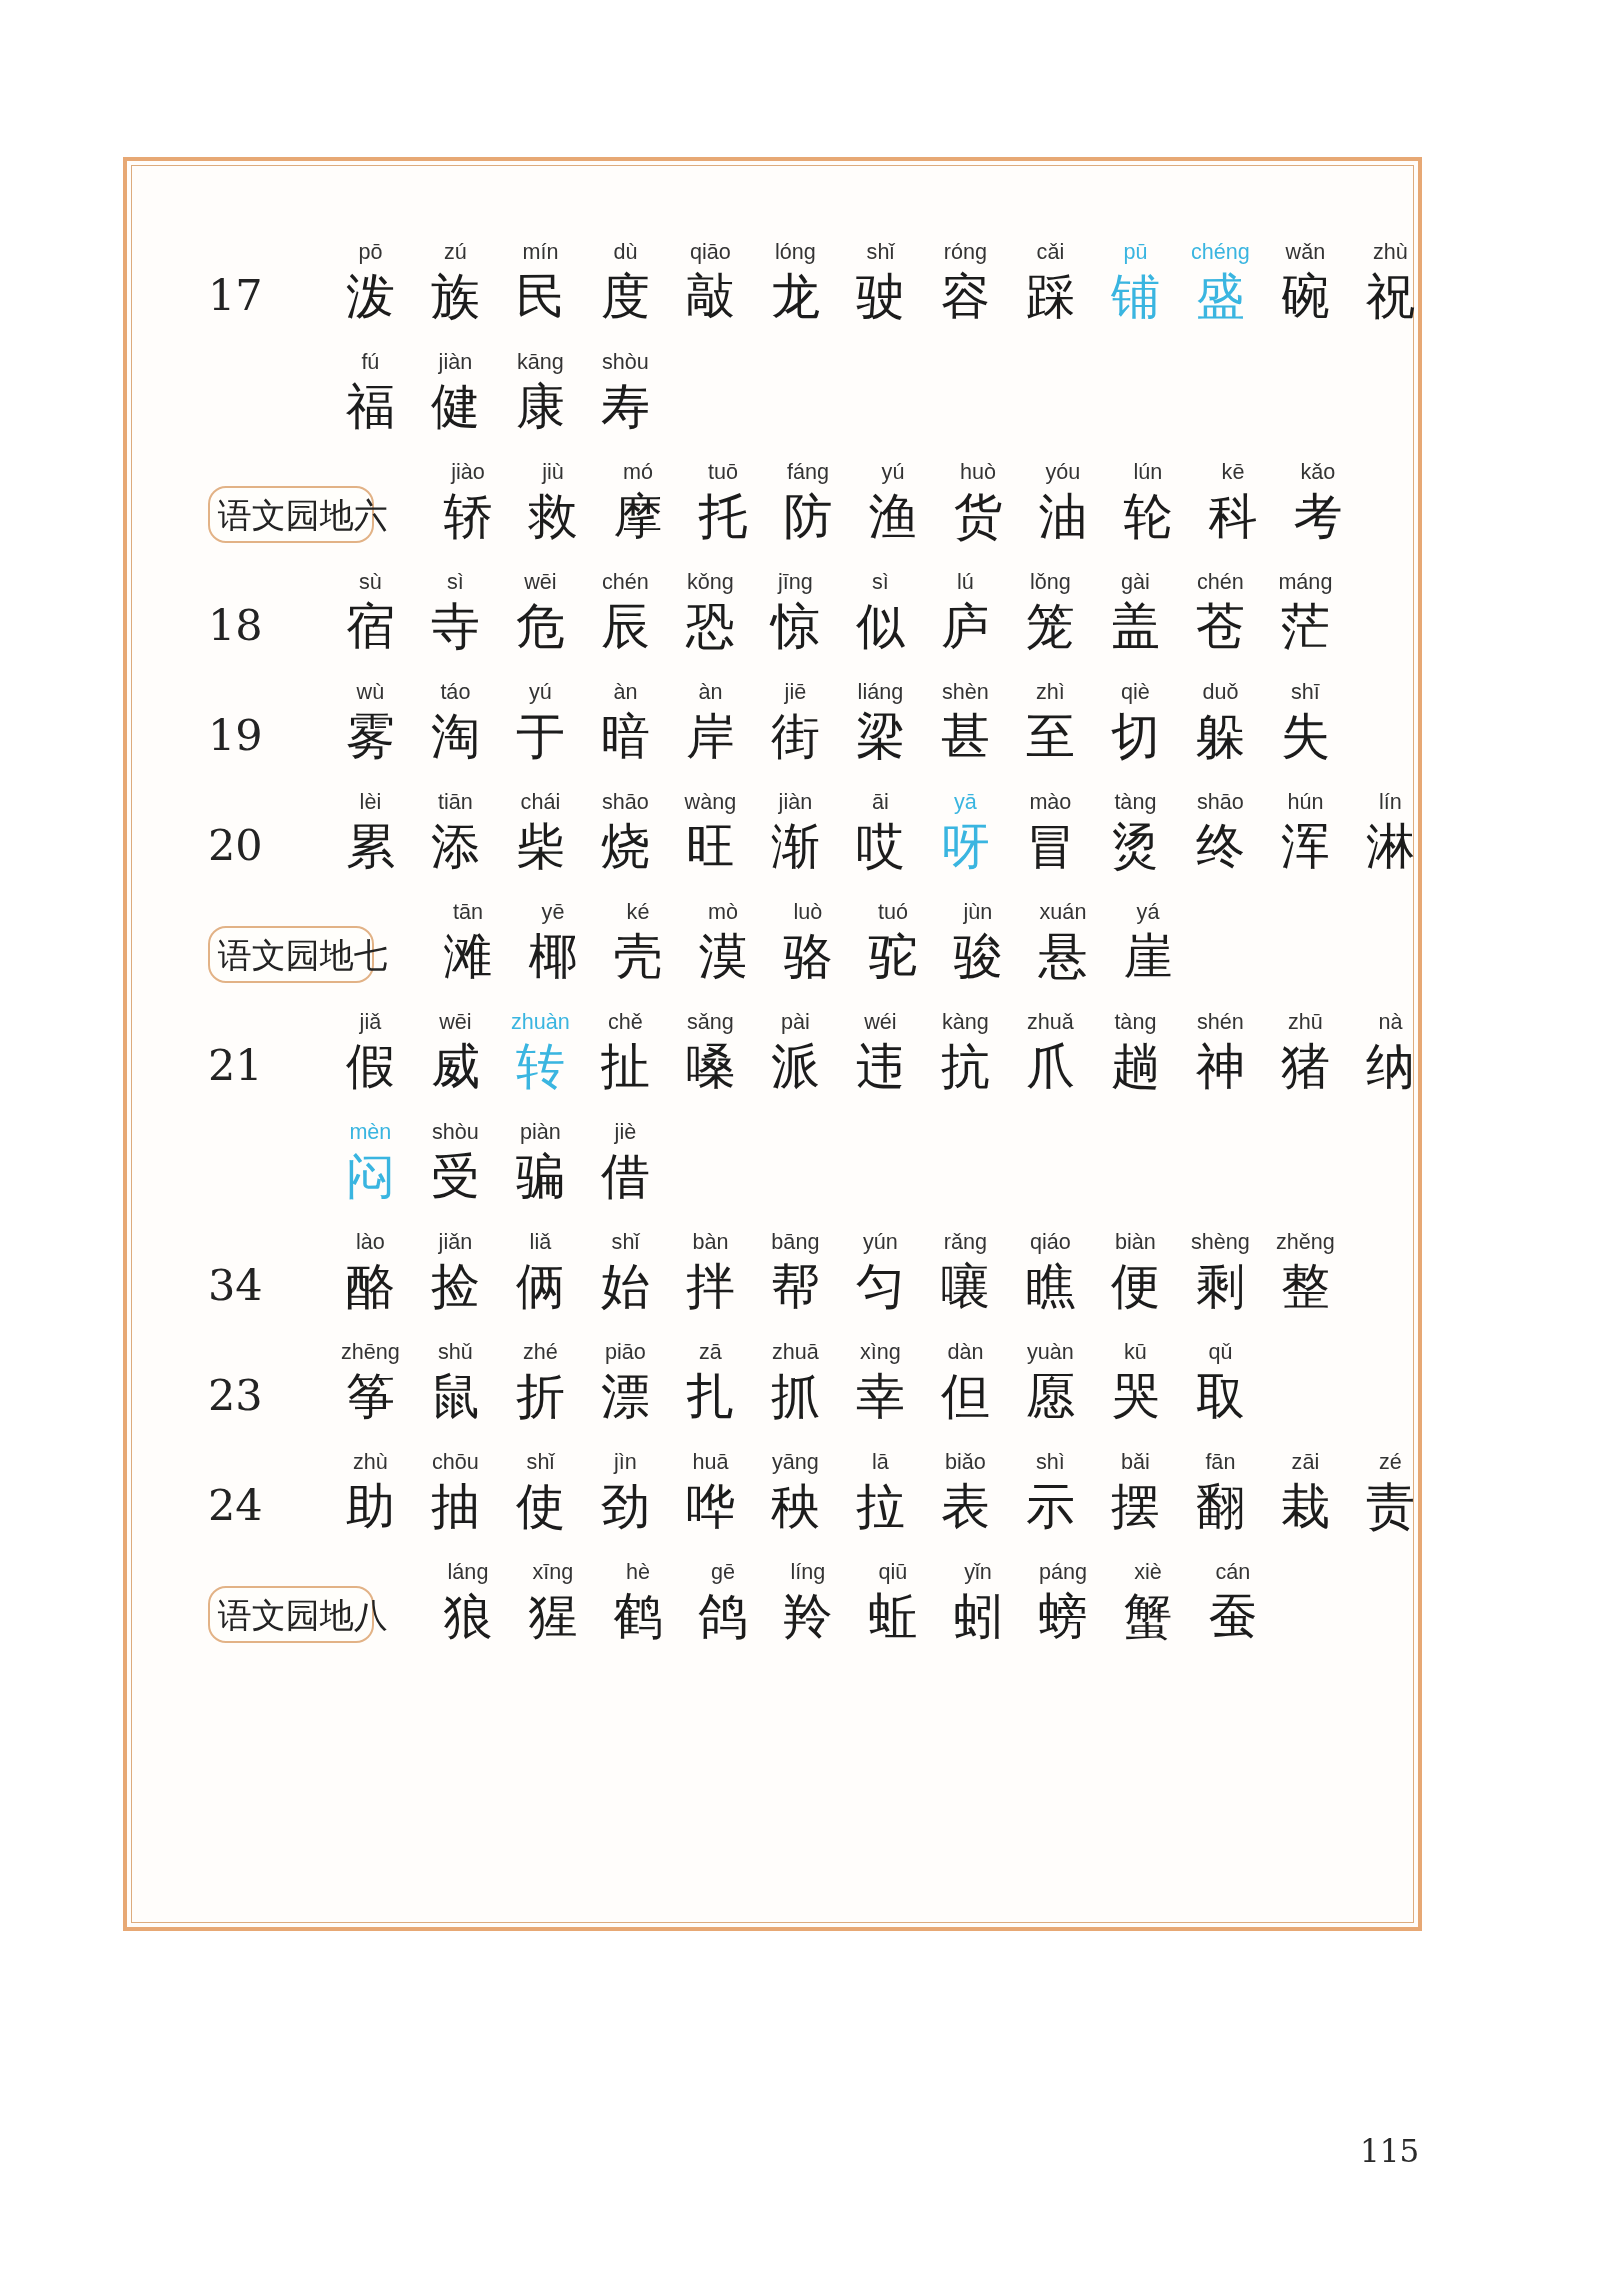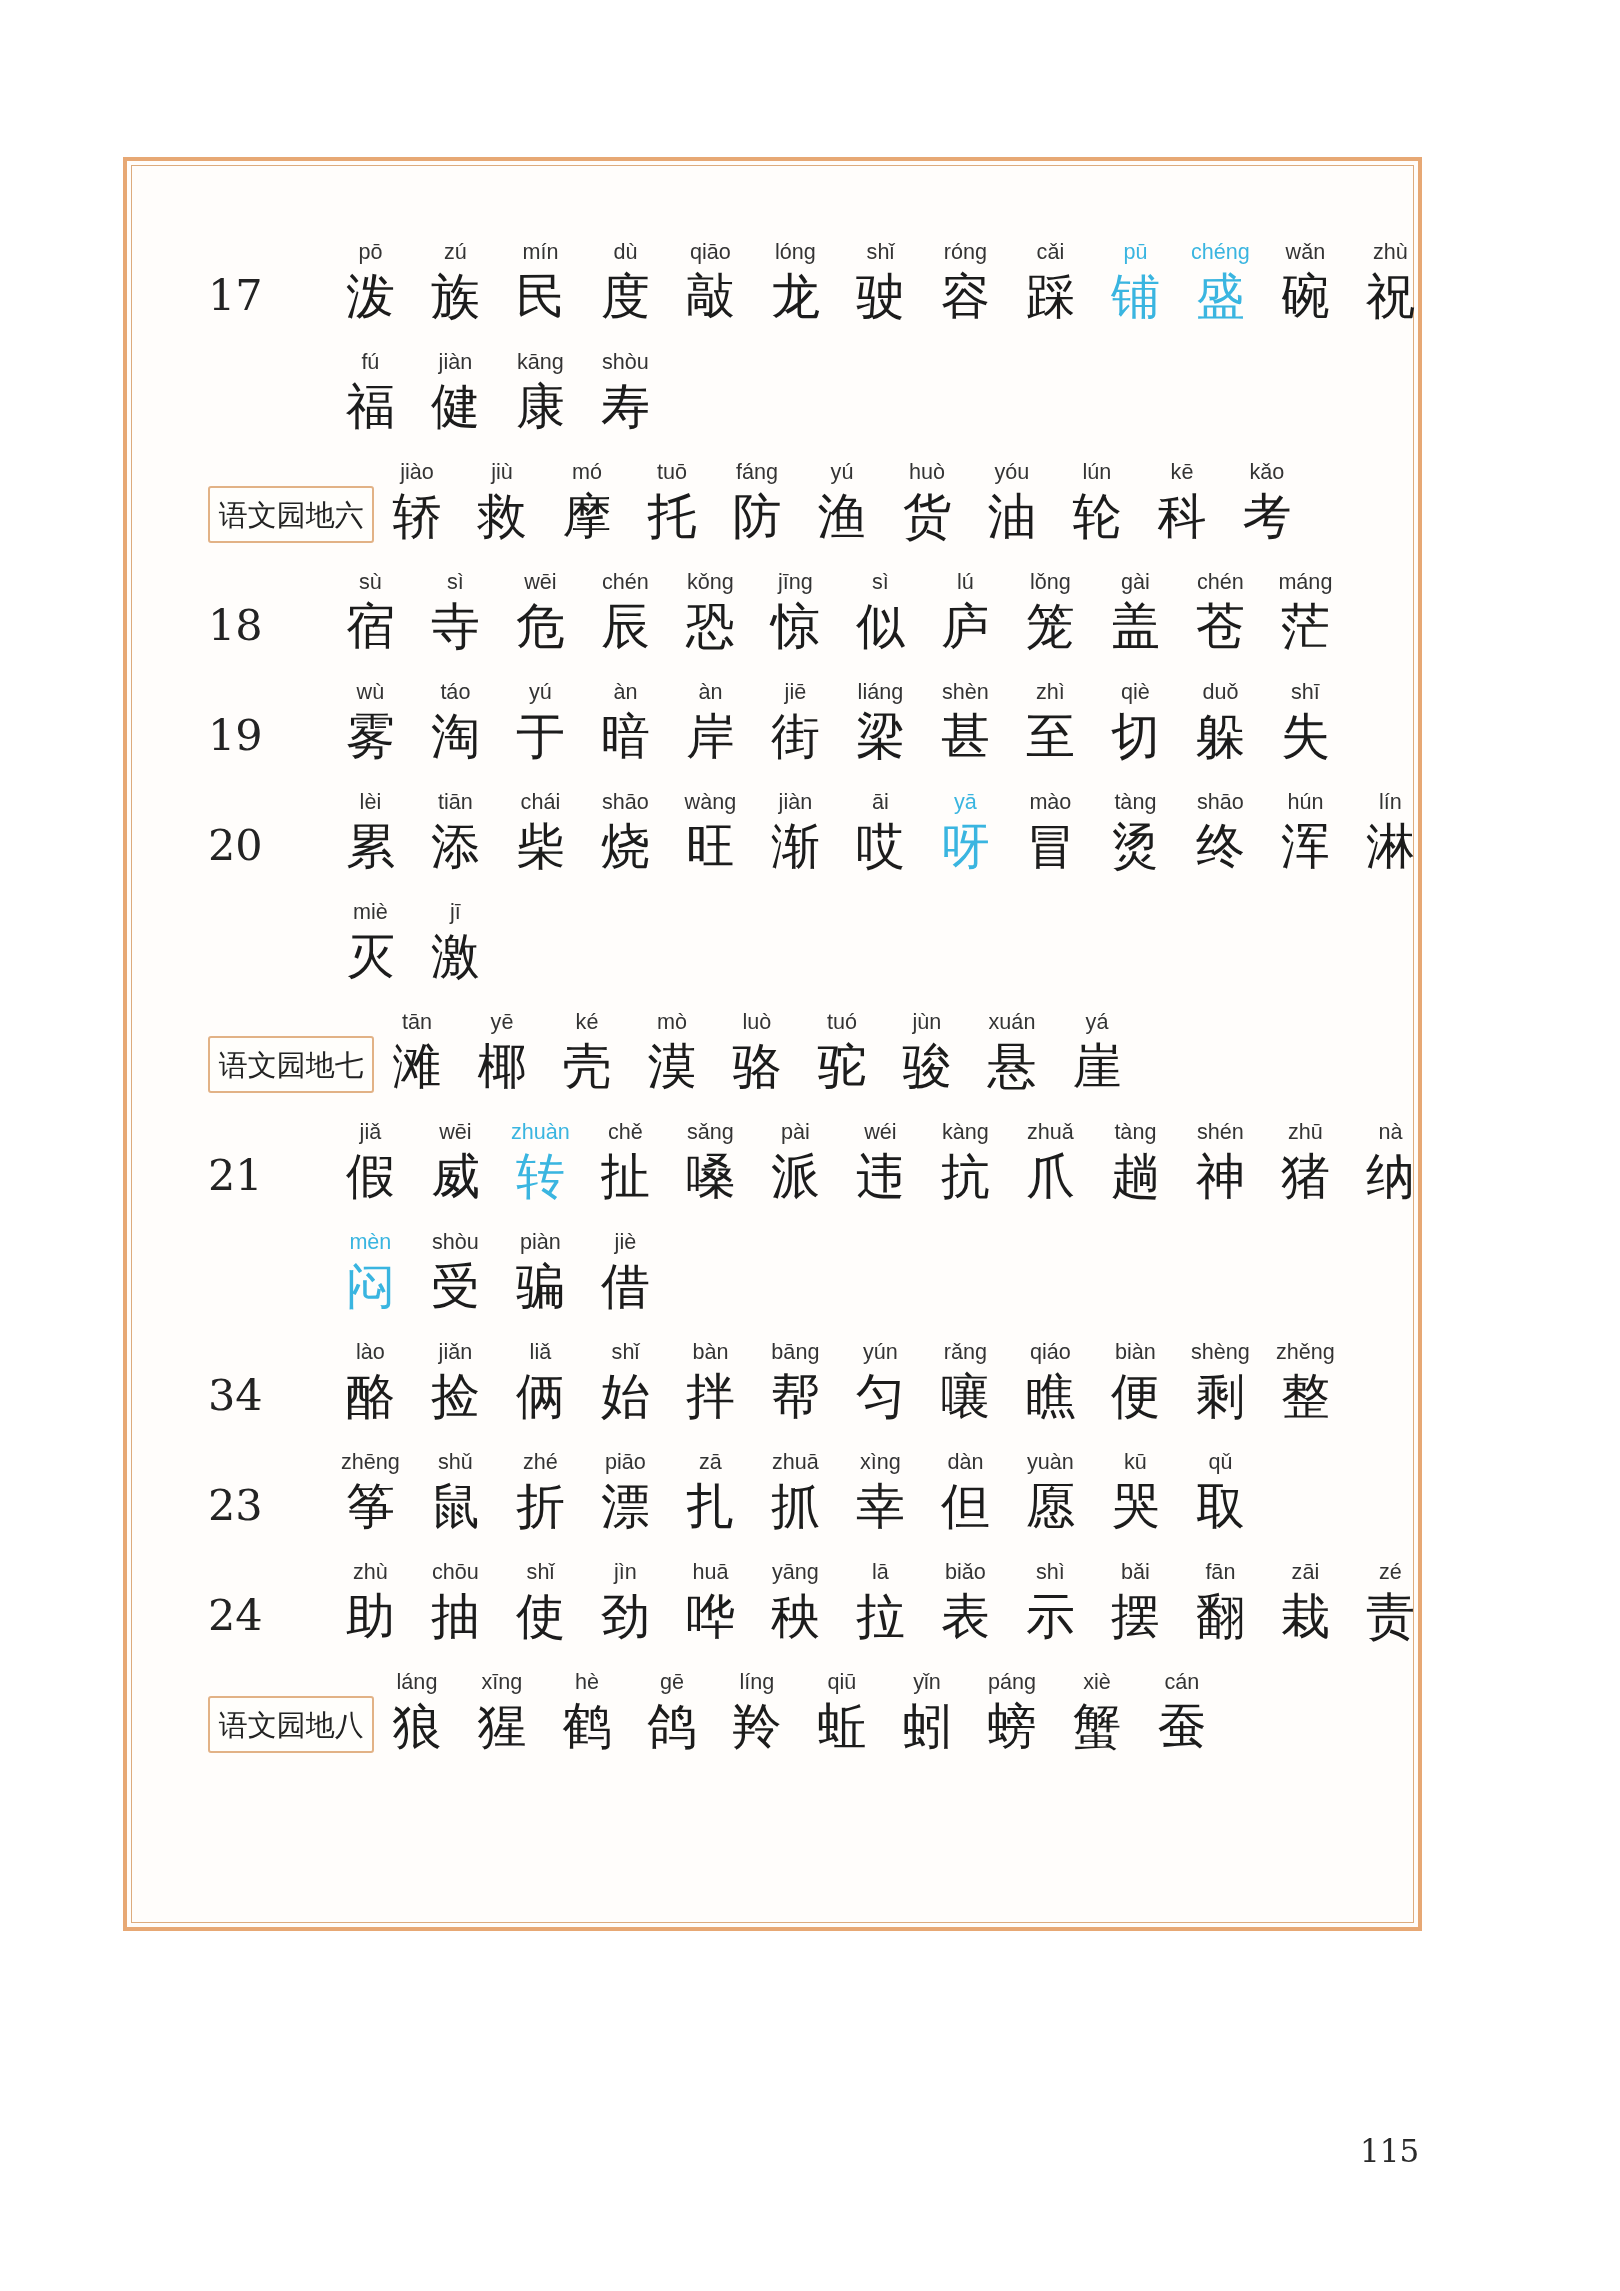--- a/index.html
+++ b/index.html
@@ -34,24 +34,25 @@
   }
   .label-col{
     flex:none;width:120px;
     font-family:"DejaVu Serif", serif;
     font-size:43px;line-height:59px;
     color:#232323;
     padding-bottom:2px;
   }
   .row.garden .label-col{
     width:147px;
+    margin-right:51px;
     border:2px solid #e2b286;
-    border-radius:3px;
+    border-radius:18px;
     background:#fffefb;
-    font-size:29px;line-height:33px;
+    font-size:34px;line-height:33px;
     text-align:center;
     padding:10.8px 7.8px 8.8px 7.8px;
     margin-bottom:3.9px;
     font-family:"DejaVu Serif", serif;
   }
   .cell{
     flex:none;width:85px;
     display:flex;flex-direction:column;align-items:center;
     overflow:visible;
   }
@@ -360,31 +361,20 @@
         </span>
         <span class="cell">
           <span class="py">hún</span>
           <span class="hz">浑</span>
         </span>
         <span class="cell">
           <span class="py">lín</span>
           <span class="hz">淋</span>
         </span>
       </div>
-      <div class="row cont">
-        <span class="label-col"></span>
-        <span class="cell">
-          <span class="py">miè</span>
-          <span class="hz">灭</span>
-        </span>
-        <span class="cell">
-          <span class="py">jī</span>
-          <span class="hz">激</span>
-        </span>
-      </div>
       <div class="row garden">
         <span class="label-col">语文园地七</span>
         <span class="cell">
           <span class="py">tān</span>
           <span class="hz">滩</span>
         </span>
         <span class="cell">
           <span class="py">yē</span>
           <span class="hz">椰</span>
         </span>

